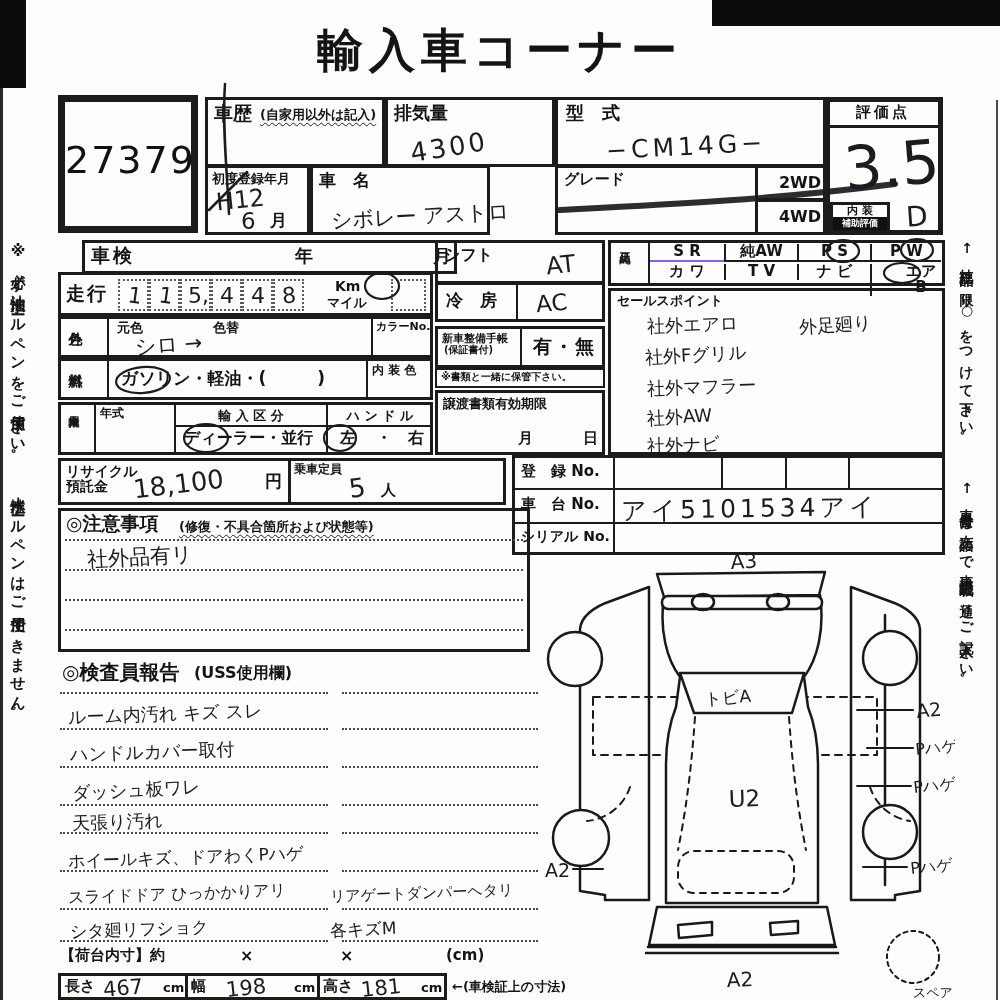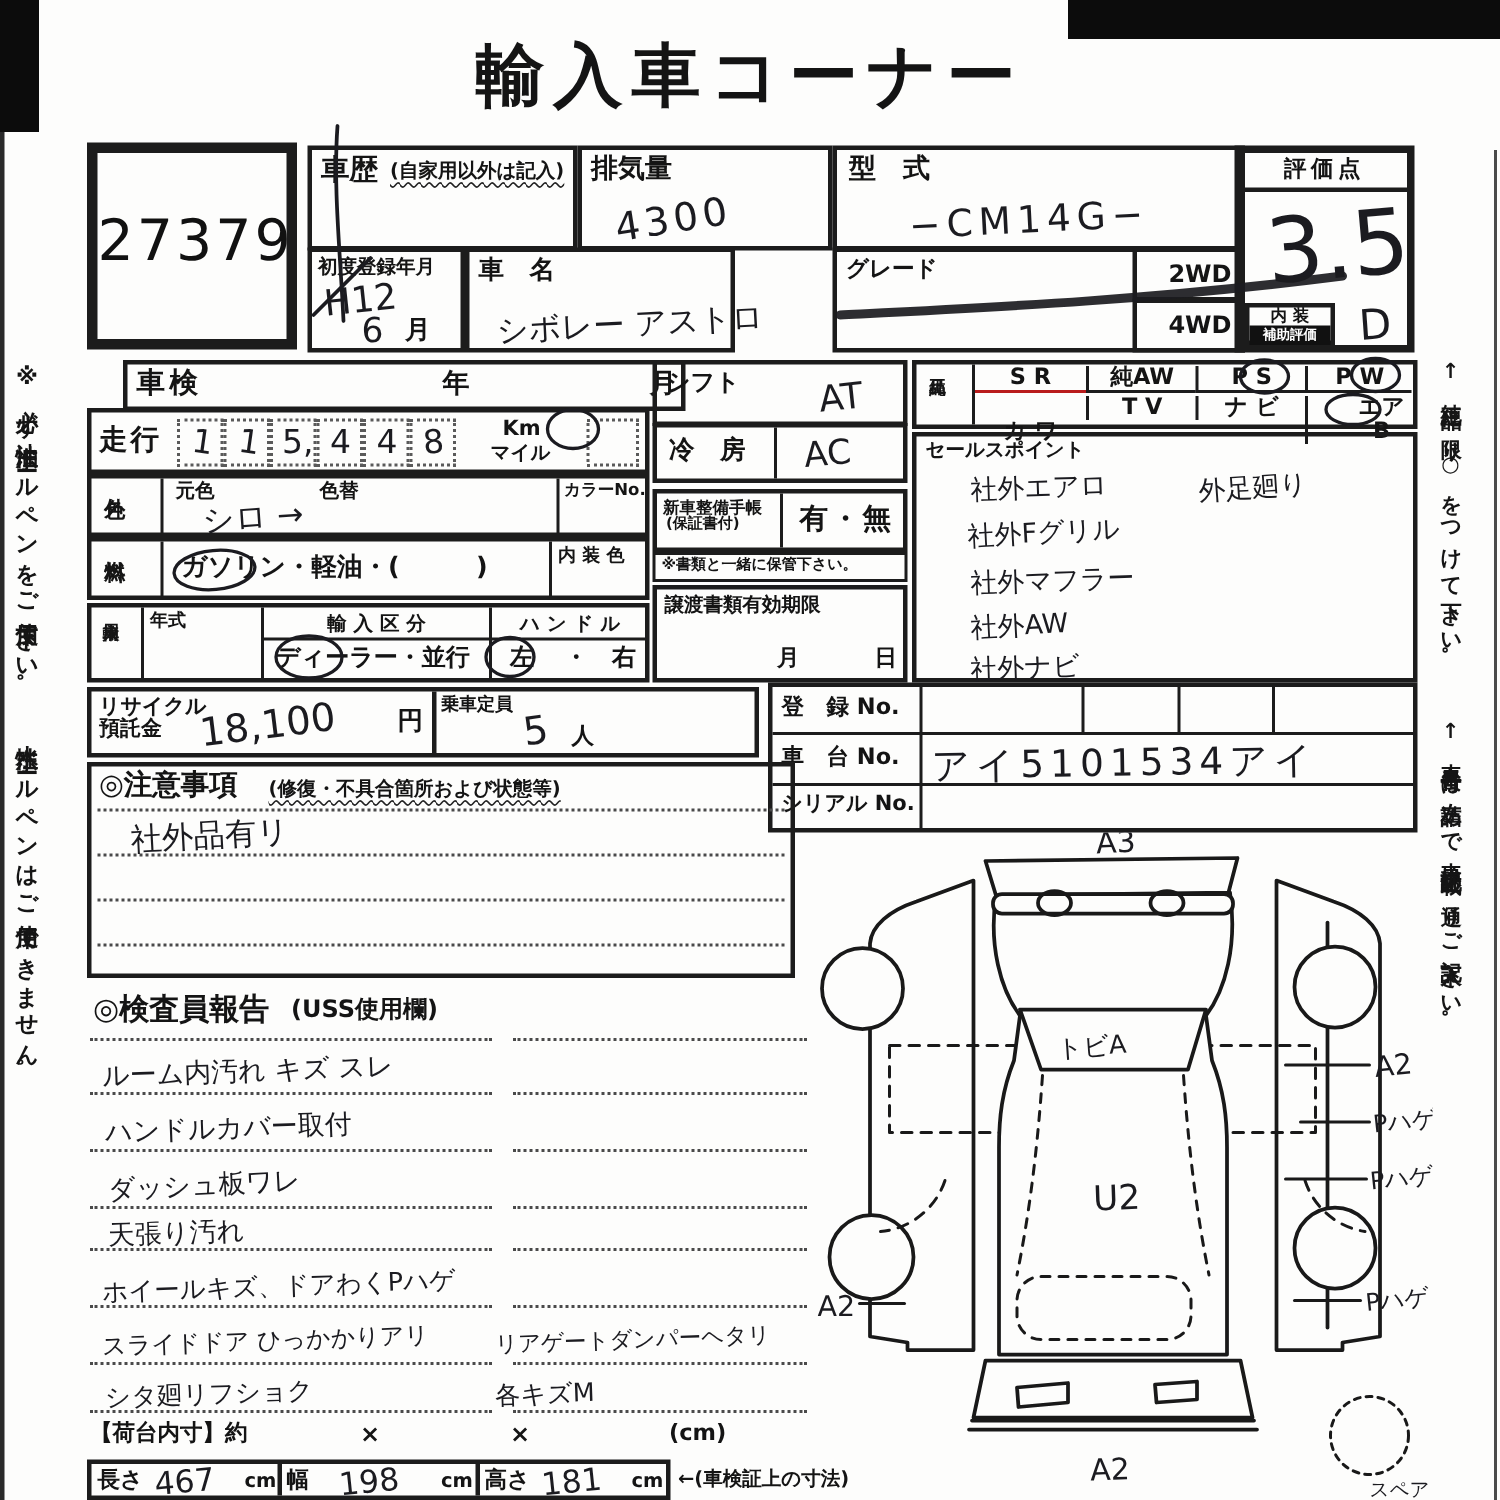--- a/index.html
+++ b/index.html
@@ -177,25 +177,25 @@
   </div>
   <div class="cell" style="left:435px;top:390px;width:170px;height:65px;border-width:3px;">
     <span class="lbl ab" style="left:5px;top:4px;font-size:13px;">譲渡書類有効期限</span>
     <span class="lbl ab" style="left:80px;top:38px;font-size:15px;">月</span>
     <span class="lbl ab" style="left:145px;top:38px;font-size:15px;">日</span>
   </div>
 
   <div class="cell" style="left:608px;top:240px;width:337px;height:46px;border-width:3px;">
     <div class="ab vtx" style="left:8px;top:1px;font-size:11px;letter-spacing:0;line-height:1;">純正品</div>
     <div class="ab" style="left:37px;top:0;width:294px;height:100%;border-left:2px solid #1c1c1c;">
-      <div class="ab lbl" style="left:0px;top:1px;width:74px;text-align:center;font-size:15px;border-bottom:2px solid #b91c1c;height:18px;">S R</div>
+      <div class="ab lbl" style="left:0px;top:1px;width:74px;text-align:center;font-size:15px;border-bottom:2px solid #8b5cf6;height:18px;">S R</div>
       <div class="ab lbl" style="left:74px;top:1px;width:73px;text-align:center;font-size:15px;border-left:2px solid #1c1c1c;border-bottom:2px solid #1c1c1c;height:18px;">純AW</div>
       <div class="ab lbl" style="left:147px;top:1px;width:73px;text-align:center;font-size:15px;border-left:2px solid #1c1c1c;border-bottom:2px solid #1c1c1c;height:18px;">P S</div>
       <div class="ab lbl" style="left:220px;top:1px;width:71px;text-align:center;font-size:15px;border-left:2px solid #1c1c1c;border-bottom:2px solid #1c1c1c;height:18px;">P W</div>
-      <div class="ab lbl" style="left:0px;top:21px;width:74px;text-align:center;font-size:15px;margin-top:16px;">カ ワ</div>
+      <div class="ab lbl" style="left:0px;top:21px;width:74px;text-align:center;font-size:15px;">カ ワ</div>
       <div class="ab lbl" style="left:74px;top:21px;width:73px;text-align:center;font-size:15px;border-left:2px solid #1c1c1c;">T V</div>
       <div class="ab lbl" style="left:147px;top:21px;width:73px;text-align:center;font-size:15px;border-left:2px solid #1c1c1c;">ナ ビ</div>
       <div class="ab lbl" style="left:220px;top:21px;width:71px;text-align:center;font-size:15px;border-left:2px solid #1c1c1c;padding-left:29px;">エアB</div>
     </div>
   </div>
 
   <div class="cell" style="left:608px;top:288px;width:337px;height:167px;border-width:3px;">
     <span class="lbl ab" style="left:6px;top:3px;font-size:13px;">セールスポイント</span>
     <span class="hw ab" style="left:36px;top:22px;font-size:18px;transform:rotate(-2deg);">社外エアロ</span>
     <span class="hw ab" style="left:34px;top:52px;font-size:18px;transform:rotate(-3deg);">社外Fグリル</span>

